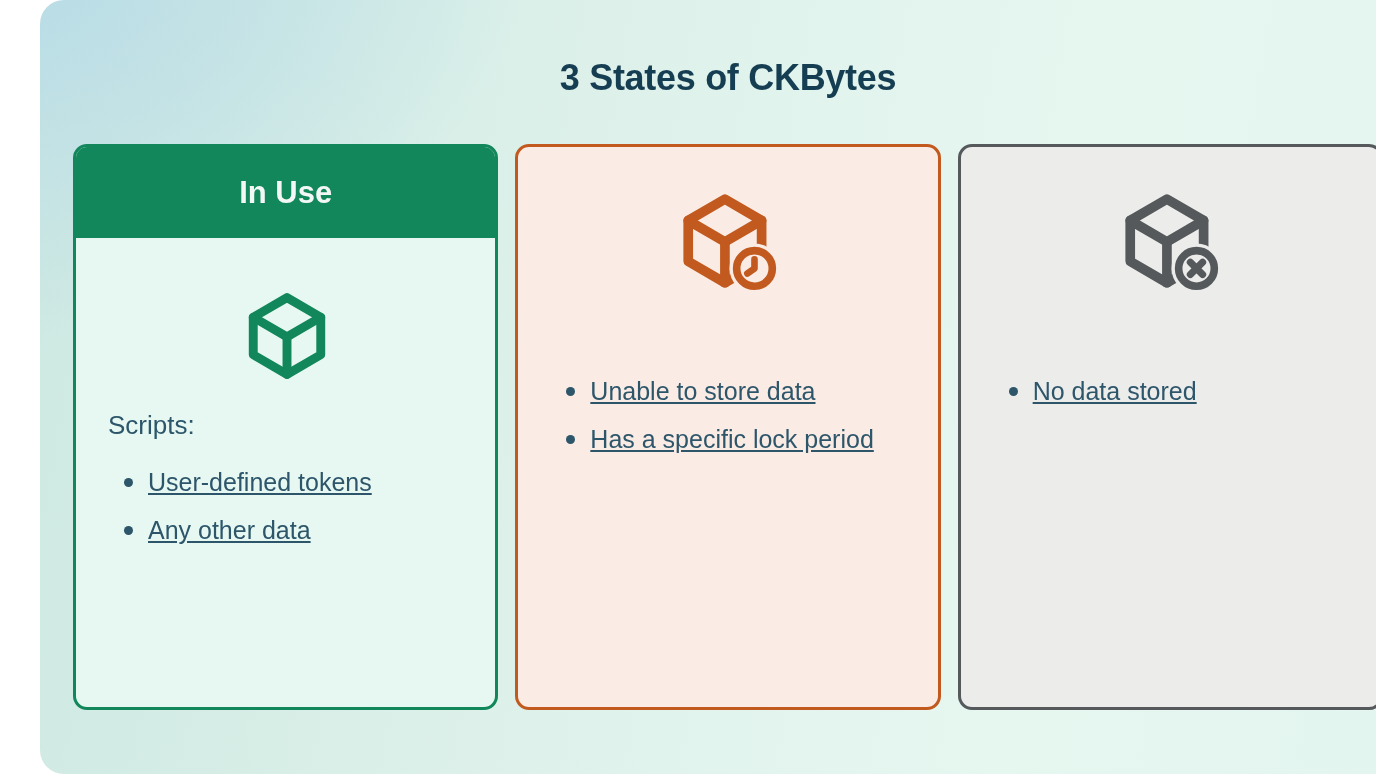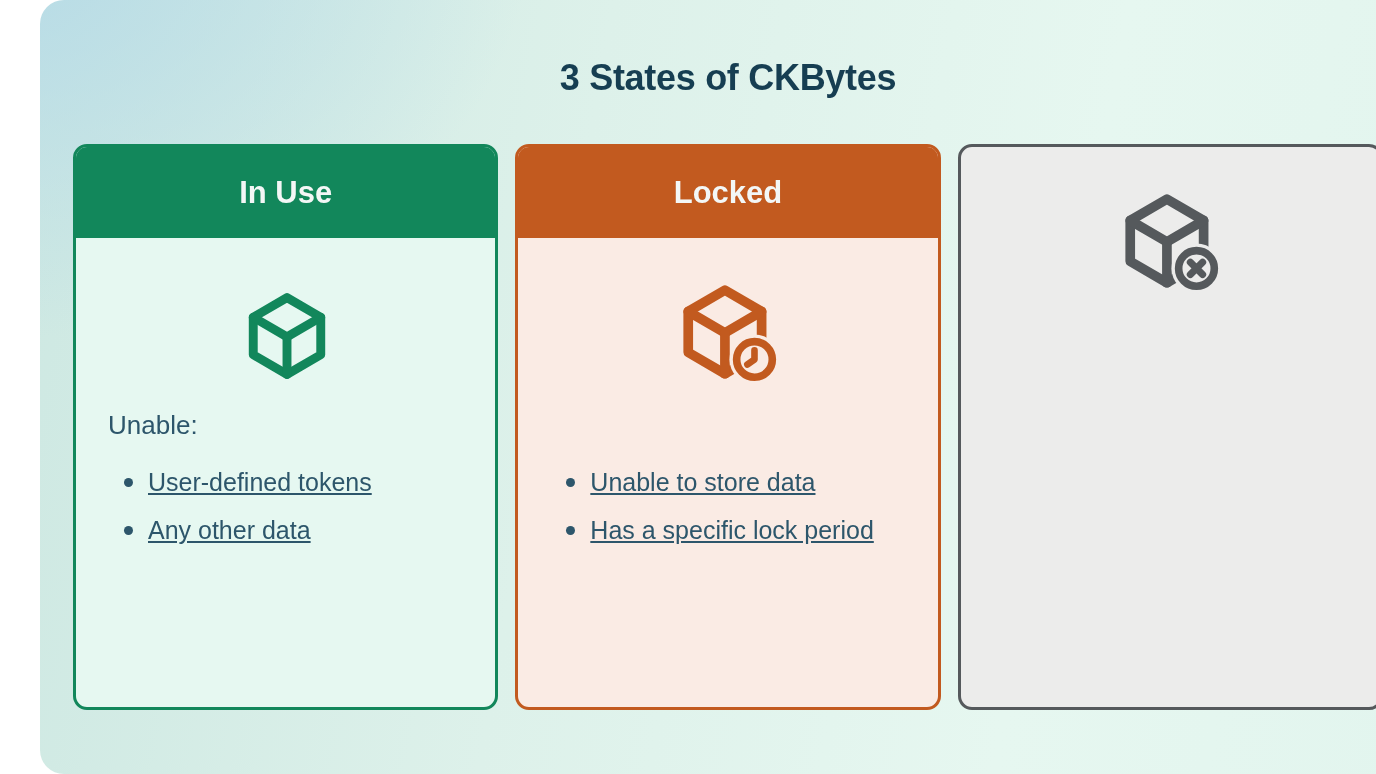--- a/index.html
+++ b/index.html
@@ -122,30 +122,29 @@
     <div class="state-card" style="--accent: #12875B; --body: #E6F8F1;">
       <div class="card-header">In Use</div>
       <div class="card-body">
         <div class="icon-wrap">
           <svg width="90" height="90" viewBox="0 0 96 96" fill="none" stroke="currentColor" stroke-width="9.5" stroke-linejoin="round" stroke-linecap="round">
             <path d="M48 7 L84 28 V68 L48 89 L12 68 V28 Z"></path>
             <path d="M12 28 L48 49 L84 28"></path>
             <path d="M48 49 V89"></path>
           </svg>
         </div>
-        <div class="card-intro">Unable:</div>
+        <div class="card-intro">Scripts:</div>
         <ul class="bullet-list">
             <li>User-defined tokens</li>
             <li>Any other data</li>
           </ul>
       </div>
     </div>
 
     <div class="state-card" style="--accent: #C25A1F; --body: #FAEBE4;">
-      <div class="card-header">Locked</div>
       <div class="card-body">
         <div class="icon-wrap">
           <svg width="106" height="106" viewBox="0 0 104 104" fill="none" stroke-linejoin="round" stroke-linecap="round">
             <g stroke="currentColor" stroke-width="9.5">
               <path d="M48 7 L84 28 V68 L48 89 L12 68 V28 Z"></path>
               <path d="M12 28 L48 49 L84 28"></path>
               <path d="M48 49 V89"></path>
             </g>
             <circle cx="77" cy="75" r="24.5" fill="var(--body)" stroke="none"></circle>
             <circle cx="77" cy="75" r="17.5" stroke="currentColor" stroke-width="7.5"></circle>
@@ -168,17 +167,20 @@
               <path d="M48 7 L84 28 V68 L48 89 L12 68 V28 Z"></path>
               <path d="M12 28 L48 49 L84 28"></path>
               <path d="M48 49 V89"></path>
             </g>
             <circle cx="77" cy="75" r="24.5" fill="var(--body)" stroke="none"></circle>
             <circle cx="77" cy="75" r="17.5" stroke="currentColor" stroke-width="7.5"></circle>
             <path d="M71 69 L83 81 M83 69 L71 81" stroke="currentColor" stroke-width="7"></path>
           </svg>
         </div>
         <div class="card-intro"></div>
+        <ul class="bullet-list">
+            <li>No data stored</li>
+          </ul>
       </div>
     </div>
 
   </div>
 </div>
 
 </body></html>

